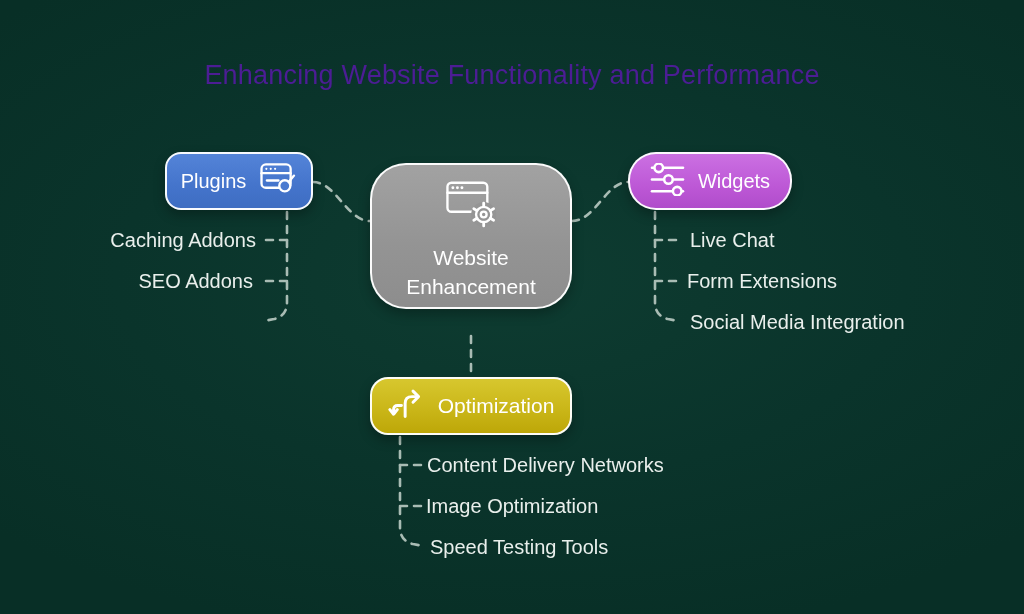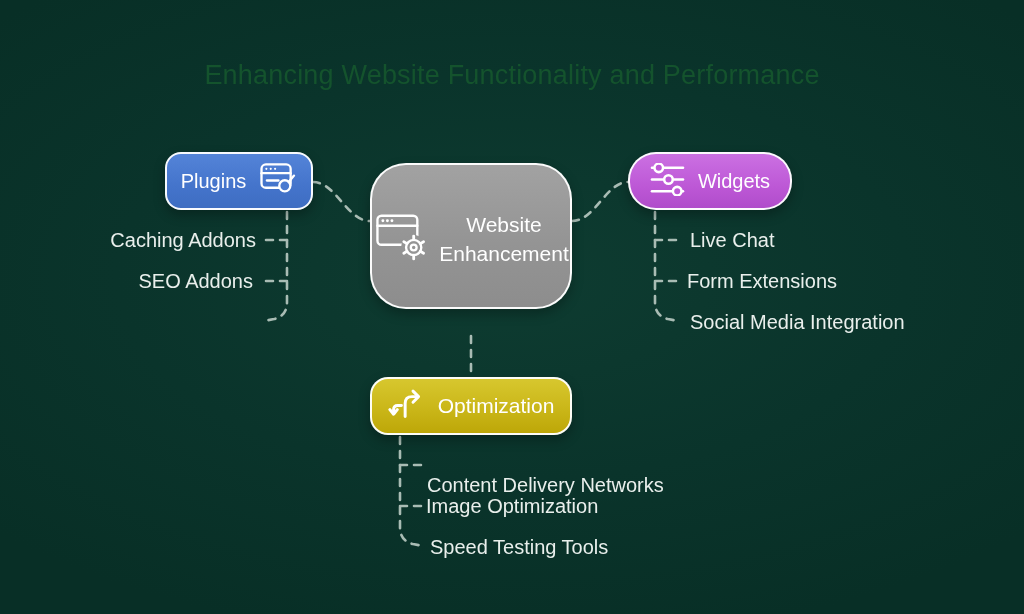--- a/index.html
+++ b/index.html
@@ -7,21 +7,21 @@
   body {
     font-family:"Liberation Sans","DejaVu Sans",sans-serif;
     background:radial-gradient(ellipse 70% 60% at 50% 45%, #0e3c31 0%, #0a342b 55%, #082f26 100%);
     position:relative;
     color:#eef3f0;
   }
   .canvas { position:absolute; inset:0; }
   .title {
     position:absolute; left:0; right:0; top:60px;
     text-align:center; font-size:27px; font-weight:500;
-    color:#14532d; letter-spacing:0.2px;
+    color:#4c1d95; letter-spacing:0.2px;
   }
   svg.overlay { position:absolute; inset:0; pointer-events:none; }
   .node {
     position:absolute; display:flex; align-items:center; justify-content:center;
     border:2.5px solid rgba(255,255,255,0.96);
     box-shadow:0 5px 12px rgba(0,0,0,0.28);
     color:#fff;
   }
   .node .lbl { font-weight:500; }
   .node-plugins {
@@ -35,21 +35,21 @@
     gap:13px;
   }
   .node-optimization {
     left:370px; top:377px; width:202px; height:58px; border-radius:18px;
     background:linear-gradient(180deg,#d7c72e 0%,#c9b517 60%,#bda708 100%);
     gap:12px;
   }
   .node-center {
     left:370px; top:163px; width:202px; height:146px; border-radius:36px;
     background:linear-gradient(180deg,#a2a2a2 0%,#949494 55%,#8d8d8d 100%);
-    flex-direction:row; gap:8px; padding-top:6px;
+    flex-direction:column; gap:8px; padding-top:6px;
   }
   .node-center .lbl {
     width:150px; text-align:center; font-size:21px; line-height:29px; font-weight:500;
   }
   .side-lbl { font-size:20px; }
   .opt-lbl { font-size:21px; }
   .leaf {
     position:absolute; font-size:20px; line-height:24px; color:#e9efec;
     white-space:nowrap;
   }
@@ -152,17 +152,17 @@
     <span class="lbl opt-lbl">Optimization</span>
   </div>
 
   <div class="leaf r" style="right:768px; top:228px;">Caching Addons</div>
   <div class="leaf r" style="right:771px; top:269px;">SEO Addons</div>
 
   <div class="leaf" style="left:690px; top:228px;">Live Chat</div>
   <div class="leaf" style="left:687px; top:269px;">Form Extensions</div>
   <div class="leaf" style="left:690px; top:310px;">Social Media Integration</div>
 
-  <div class="leaf" style="left:427px; top:453px;margin-top:20px;">Content Delivery Networks</div>
+  <div class="leaf" style="left:427px; top:453px;">Content Delivery Networks</div>
   <div class="leaf" style="left:426px; top:494px;">Image Optimization</div>
   <div class="leaf" style="left:430px; top:535px;">Speed Testing Tools</div>
 
 </div>
 
 </body></html>

